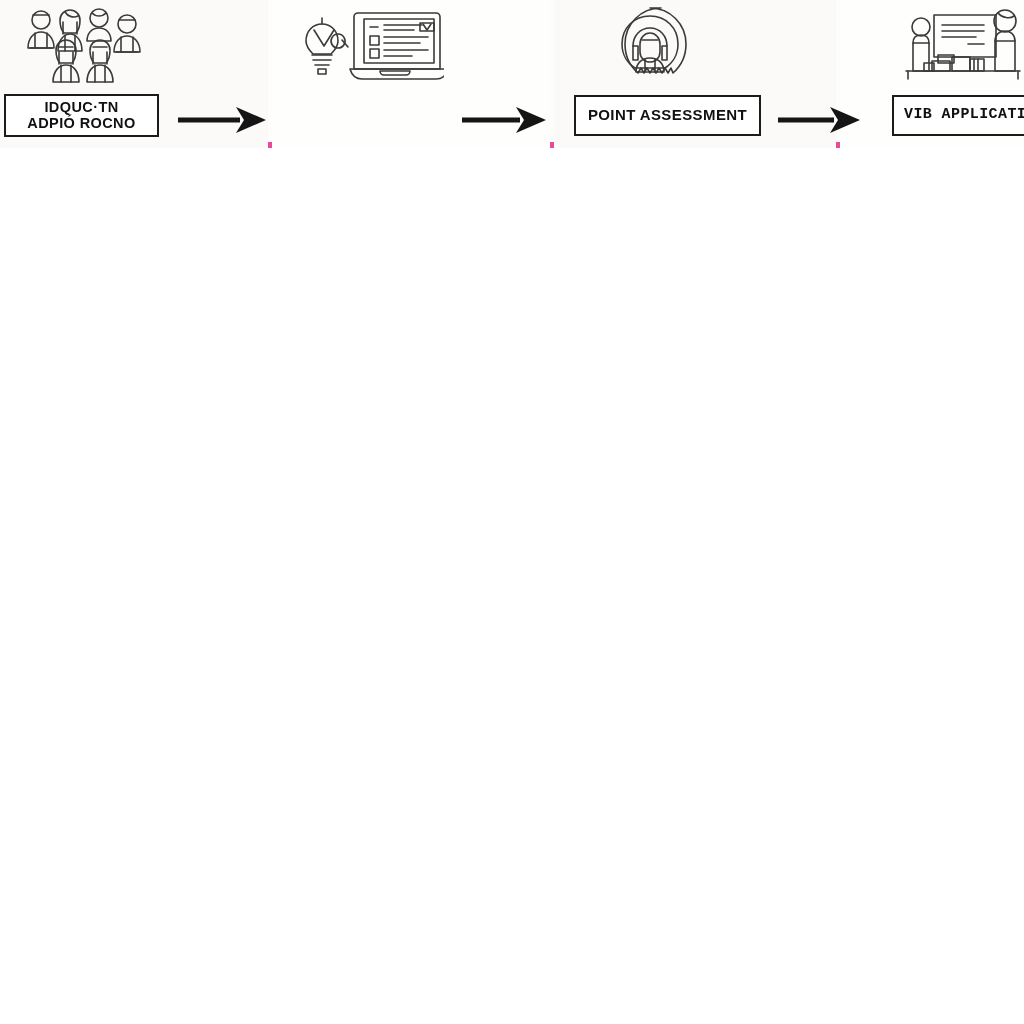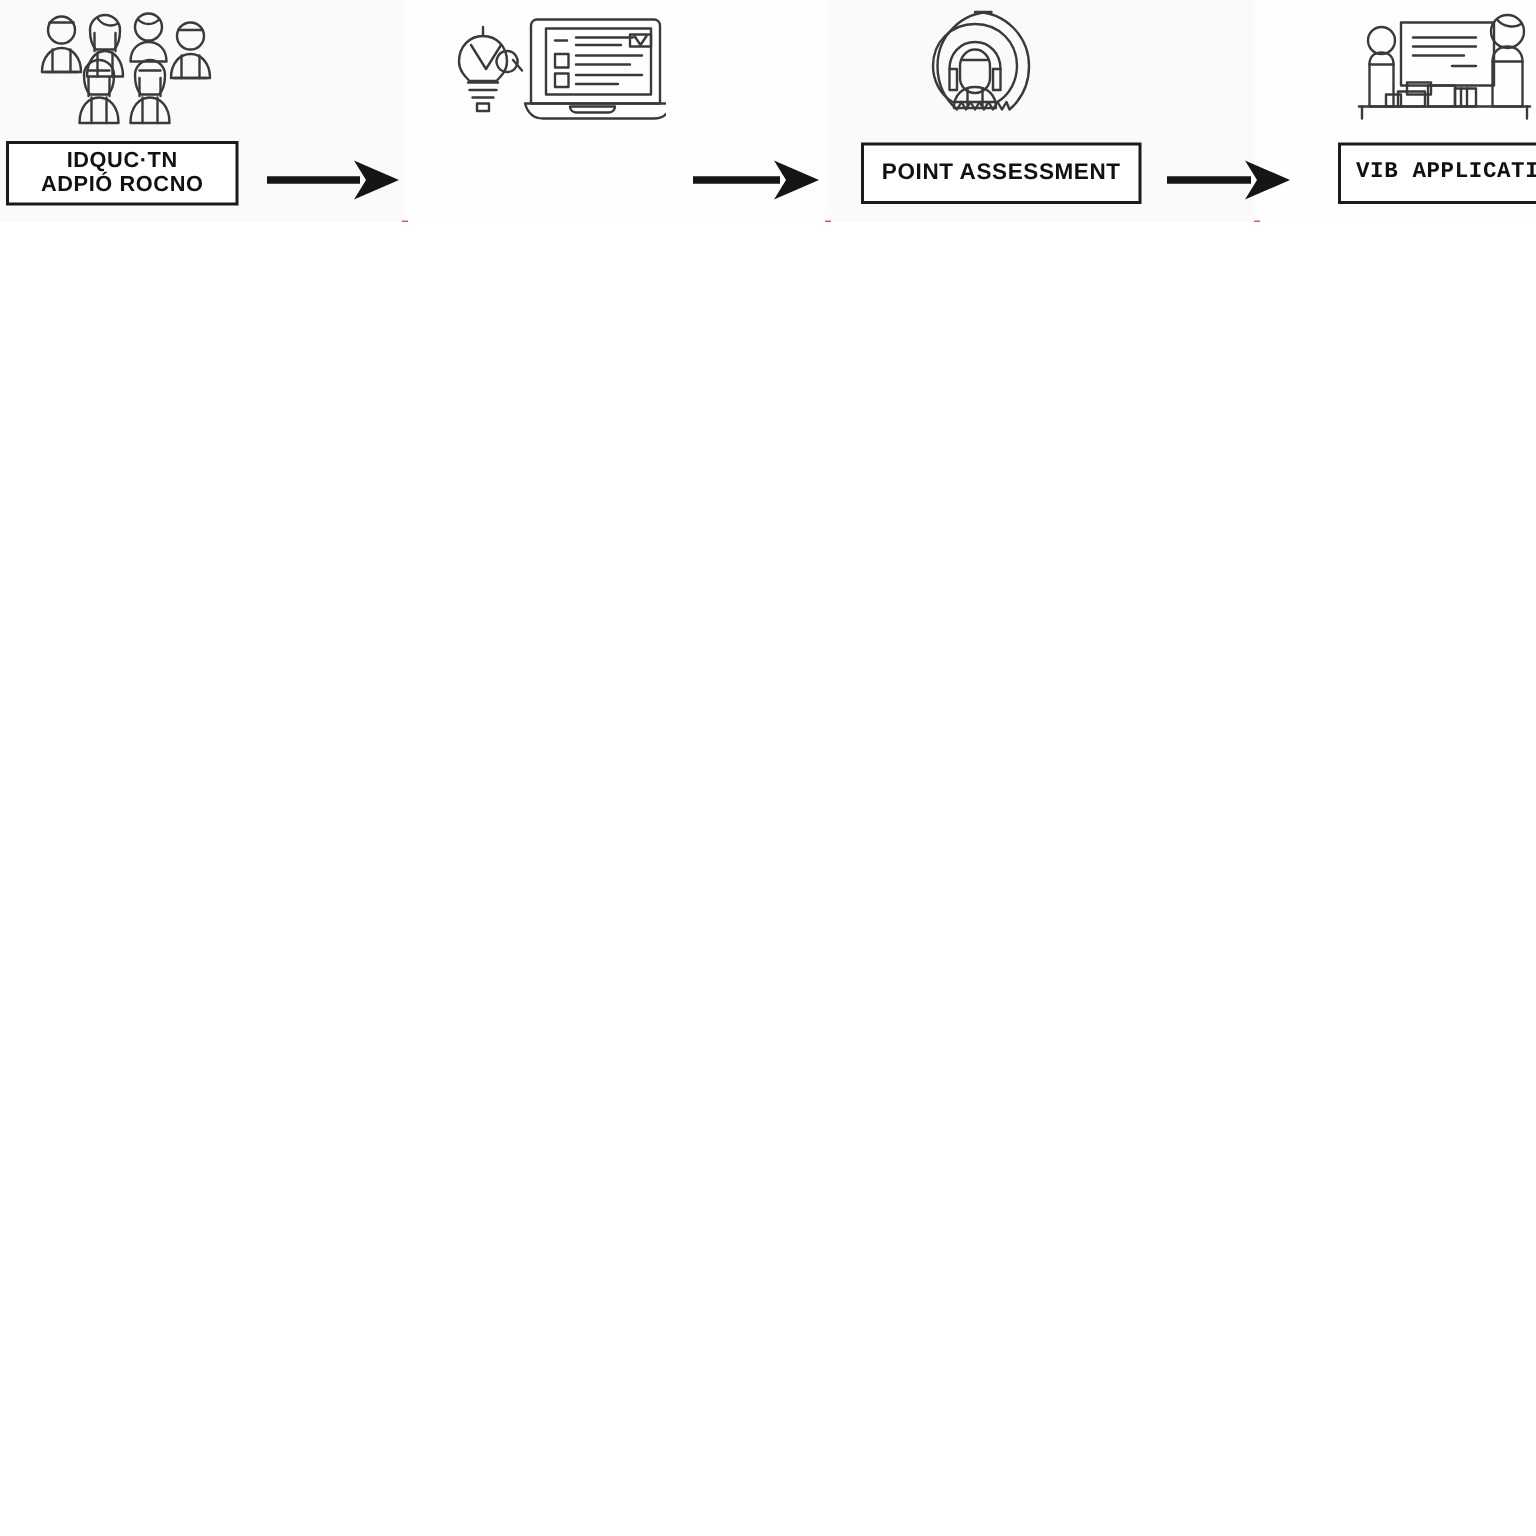--- a/index.html
+++ b/index.html
@@ -16,21 +16,21 @@
   }
 
   
   #flow-band {
     position: absolute;
     left: 0;
     top: 0;
     width: 936px;
     height: 148px;
     background: #fdfdfb;
-    border-bottom: 1px solid #ec4899;
+    border-bottom: 6px solid #ec4899;
     box-sizing: border-box;
     padding-left: 36px;
   }
 
   
   .panel-shade {
     position: absolute;
     top: 0;
     height: 148px;
     background: #fbfaf8;

